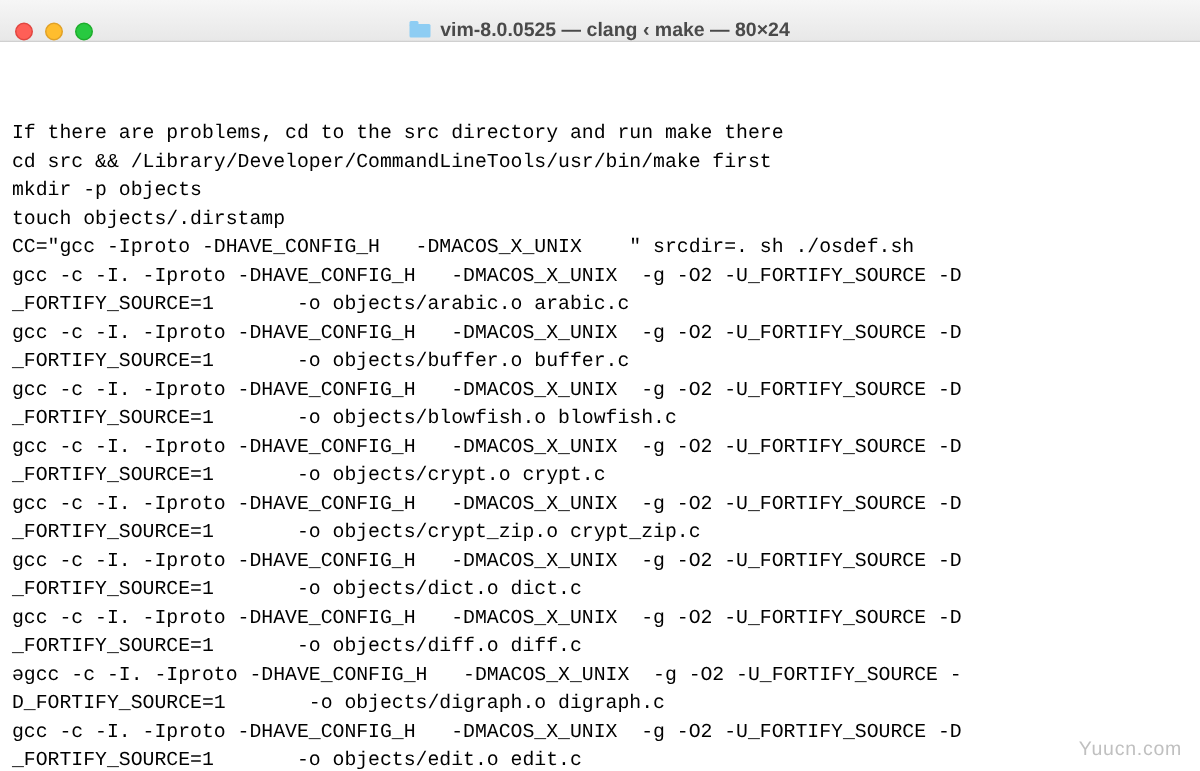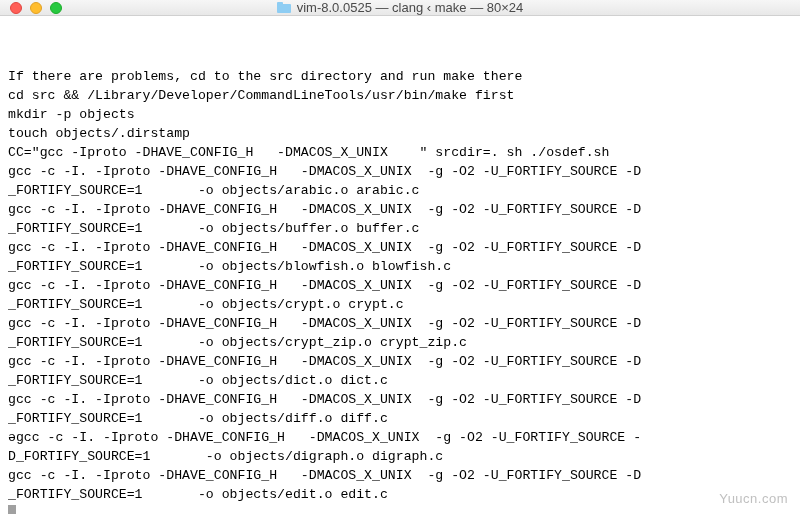--- a/index.html
+++ b/index.html
@@ -5,26 +5,27 @@
     * { margin: 0; padding: 0; box-sizing: border-box; }
     body {
       width: 800px;
       height: 514px;
       background: #fff;
       font-family: Menlo, Monaco, "Courier New", monospace;
       overflow: hidden;
       position: relative;
     }
     .titlebar {
-      height: 16px;
+      height: 28px;
       background: linear-gradient(#f6f6f6, #e8e8e8);
       border-bottom: 1px solid #d0d0d0;
       display: flex;
-      align-items: center;
+      align-items: flex-end;
       position: relative;
+      font-weight: bold;
     }
     .traffic-lights {
       display: flex;
       gap: 8px;
       padding-left: 10px;
     }
     .tl {
       width: 12px;
       height: 12px;
       border-radius: 50%;

